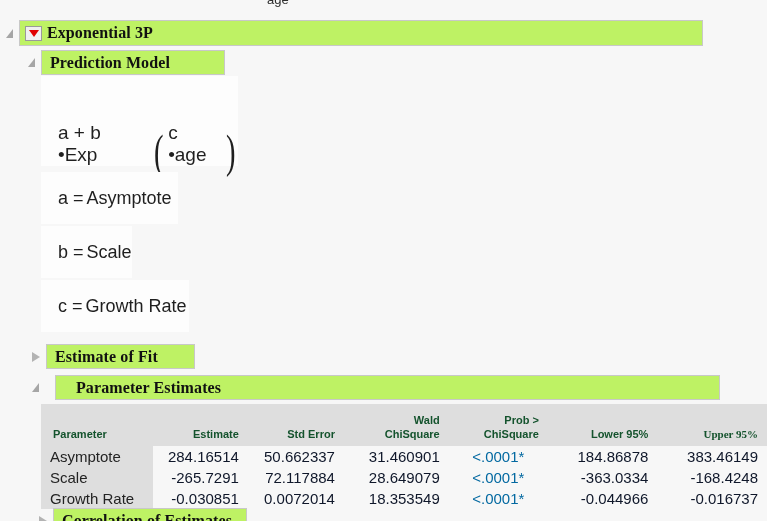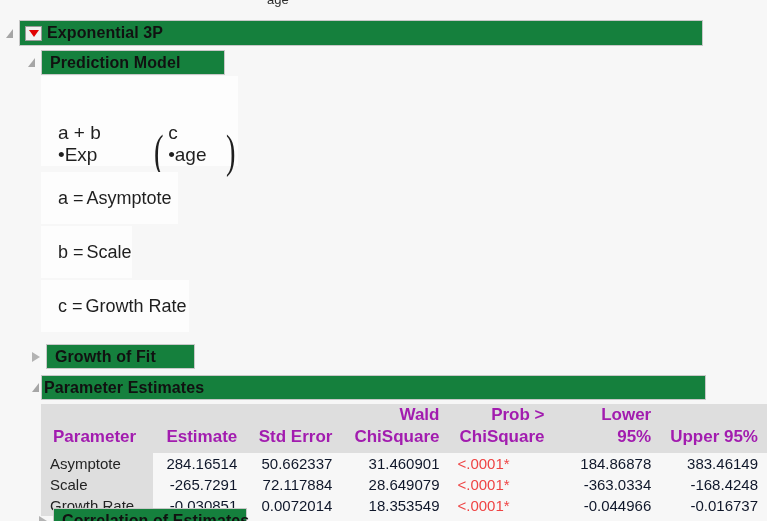--- a/index.html
+++ b/index.html
@@ -55,27 +55,28 @@
     border-left: 8px solid #b3b3b3;
   }
 
   .node-row {
     position: absolute;
     display: flex;
     align-items: center;
   }
 
   .title-bar {
-    background: #15803d;
+    background: #bef264;
     border: 1px solid #c8c8c8;
     box-sizing: border-box;
     display: flex;
     align-items: center;
     height: 26px;
     padding: 0 6px 0 5px;
+    font-family: Liberation Serif, serif;
   }
   .title-bar.level2 {
     height: 25px;
   }
   .title-text {
     font-weight: bold;
     font-size: 16px;
     color: #111;
     letter-spacing: 0.1px;
     white-space: nowrap;
@@ -135,22 +136,22 @@
 
   
   .pe-table {
     position: absolute;
     border-collapse: collapse;
     font-size: 14.5px;
   }
   .pe-table th {
     background: #dedede;
     font-weight: bold;
-    font-size: 17px;
-    color: #a21caf;
+    font-size: 11px;
+    color: #14532d;
     padding: 0 9px 4px 9px;
     vertical-align: bottom;
     text-align: right;
     white-space: pre-line;
     line-height: 1.32;
     border: 0;
   }
   .pe-table th.left {
     text-align: left;
   }
@@ -163,22 +164,22 @@
     background: #f7f7f7;
     border: 0;
     white-space: nowrap;
   }
   .pe-table td.rowhead {
     text-align: left;
     background: #dedede;
     color: #232323;
   }
   .pe-table td.pval {
-    color: #ef4444;
-    text-align: left;
+    color: #0369a1;
+    text-align: center;
   }
 
   
   .bottom-clip {
     position: absolute;
     left: 0;
     top: 508px;
     width: 677px;
     height: 13px;
     overflow: hidden;
@@ -238,43 +239,43 @@
 
   <div class="fline fsub" style="position:absolute; left:41px; top:280px; width:148px; height:52px;">
     <span>c =</span>
     <span style="margin-left:3px;">Growth Rate</span>
   </div>
 </div>
 
 <div class="node-row" style="left:32px; top:344px;">
   <span class="tri tri-closed"></span>
   <div class="title-bar level2" style="width:149px; margin-left:6px; padding-left:8px;">
-    <span class="title-text">Growth of Fit</span>
+    <span class="title-text">Estimate of Fit</span>
   </div>
 </div>
 
 <div class="node-row" style="left:32px; top:375px;">
   <span class="tri tri-open"></span>
-  <div class="title-bar level2" style="width:665px; margin-left:2px; padding-left:2px;">
+  <div class="title-bar level2" style="width:665px; margin-left:16px; padding-left:20px;">
     <span class="title-text">Parameter Estimates</span>
   </div>
 </div>
 
 <table class="pe-table" style="left:41px; top:404px;">
   <thead>
     <tr>
       <th class="left" style="width:94px; height:38px;padding-left:12px;">Parameter</th>
       <th style="width:78px;">Estimate</th>
       <th style="width:80px;">Std Error</th>
       <th style="width:91px;">Wald
 ChiSquare</th>
       <th style="width:88px;">Prob &gt;
 ChiSquare</th>
       <th style="width:97px;">Lower 95%</th>
-      <th style="width:97px;">Upper 95%</th>
+      <th style="width:97px;font-family:Liberation Serif, serif;">Upper 95%</th>
     </tr>
   </thead>
   <tbody>
     <tr>
       <td class="rowhead">Asymptote</td>
       <td>284.16514</td>
       <td>50.662337</td>
       <td>31.460901</td>
       <td class="pval">&lt;.0001*</td>
       <td>184.86878</td>

